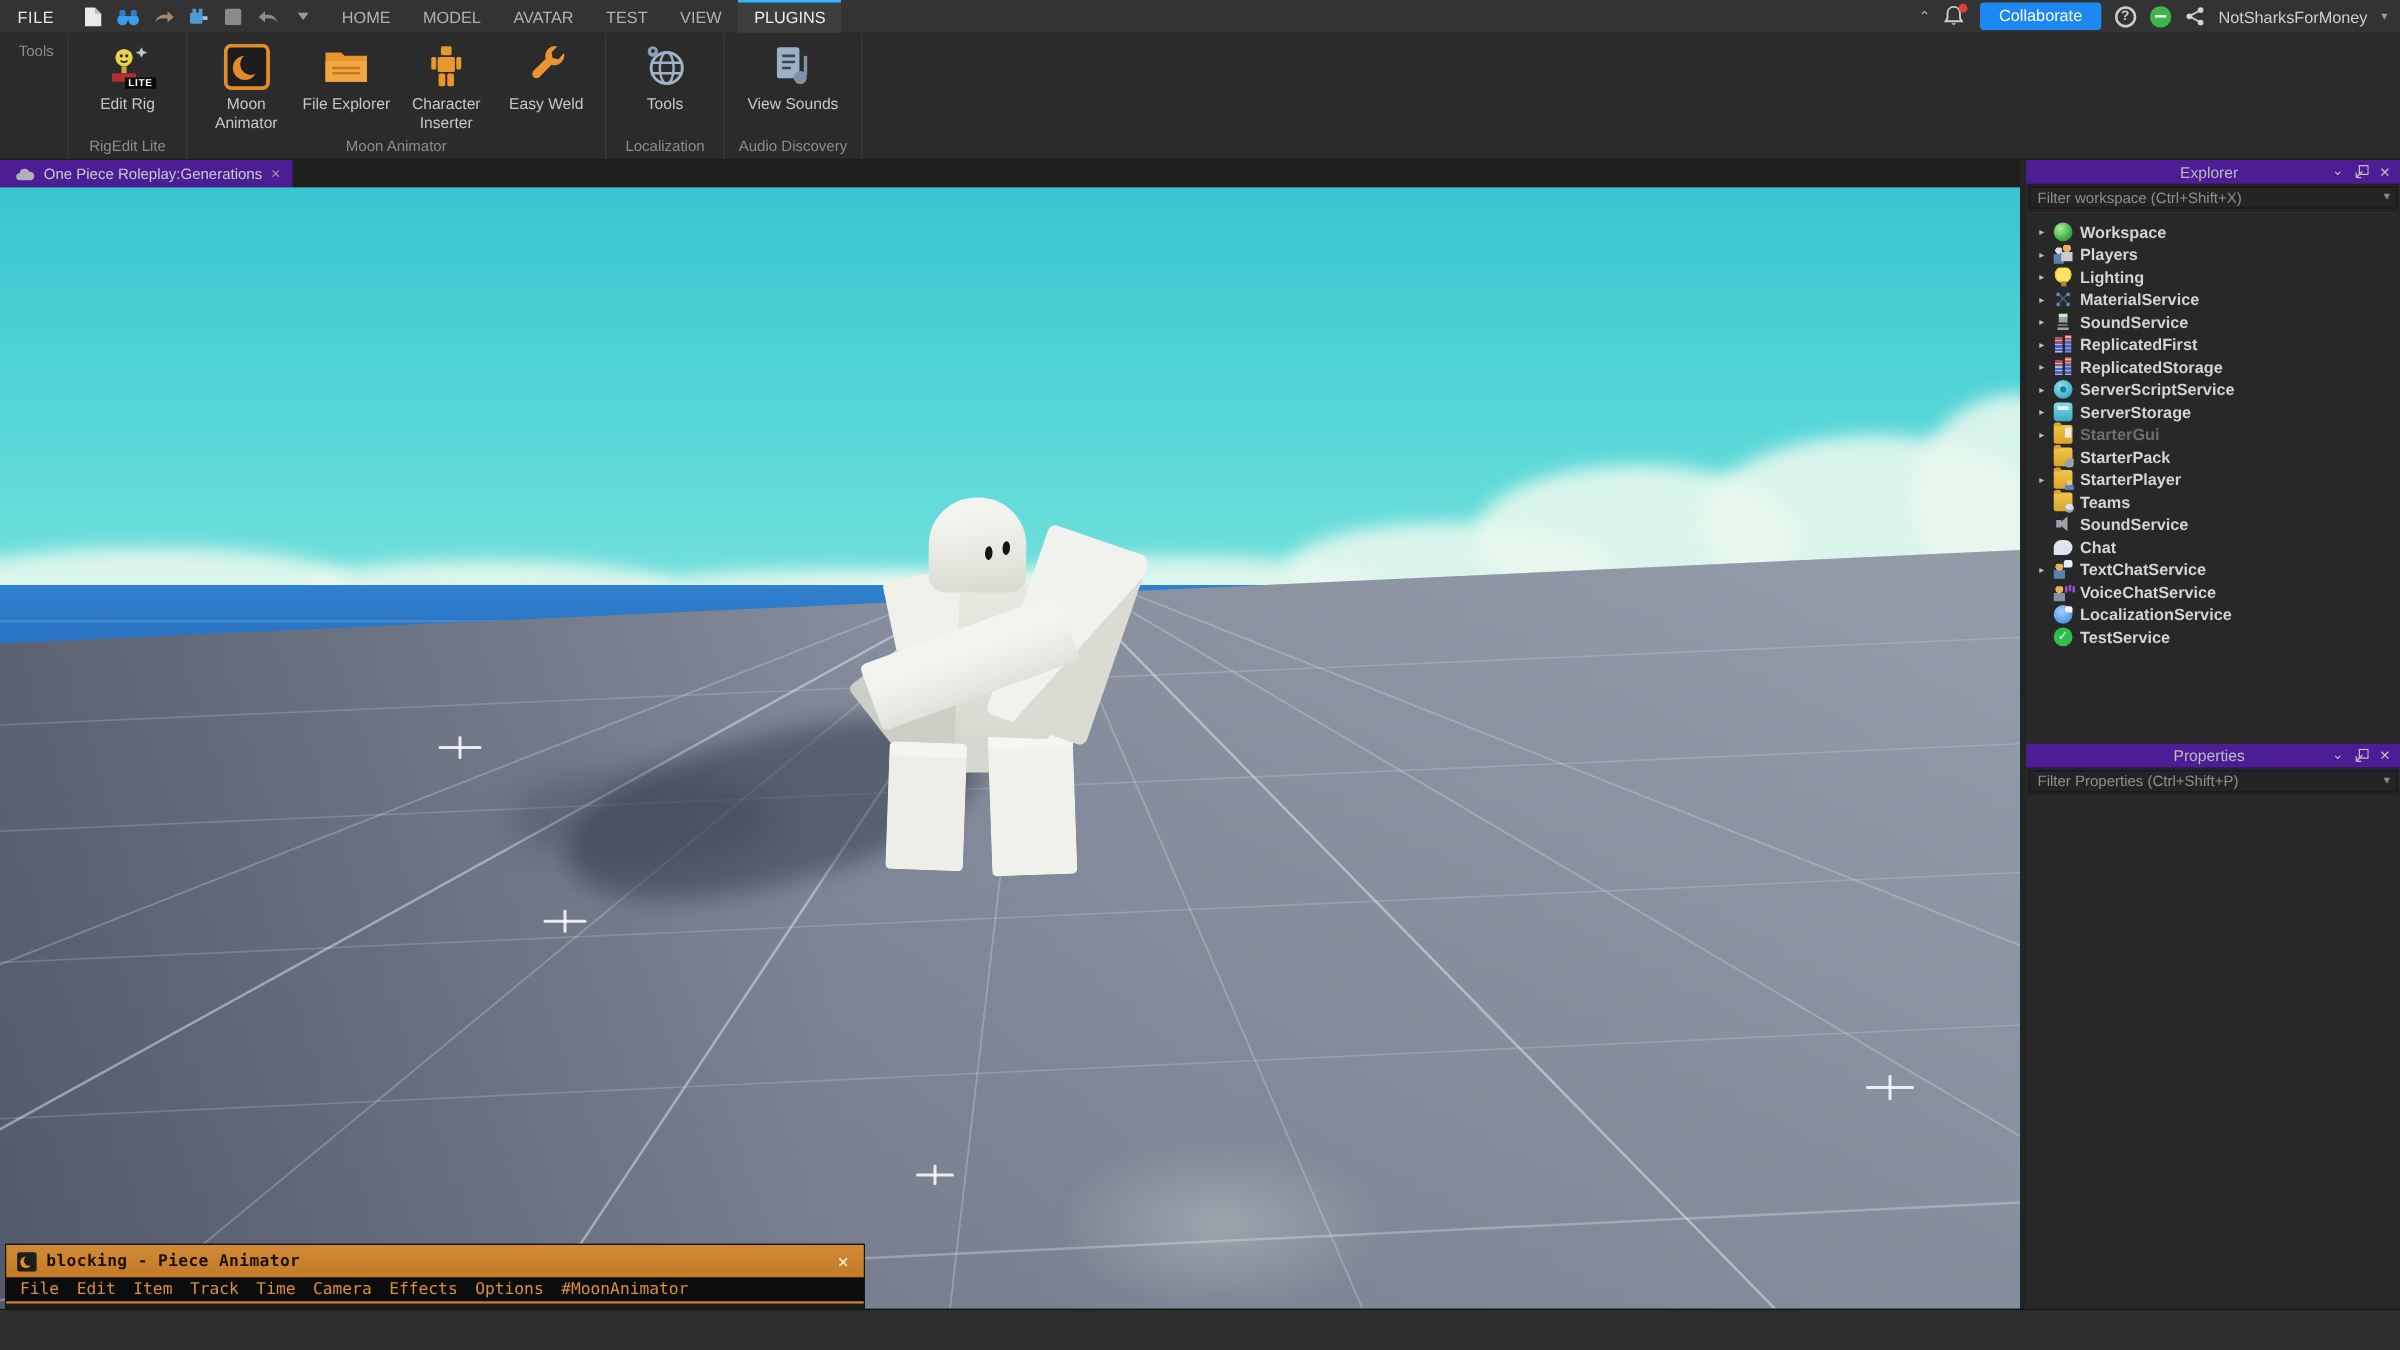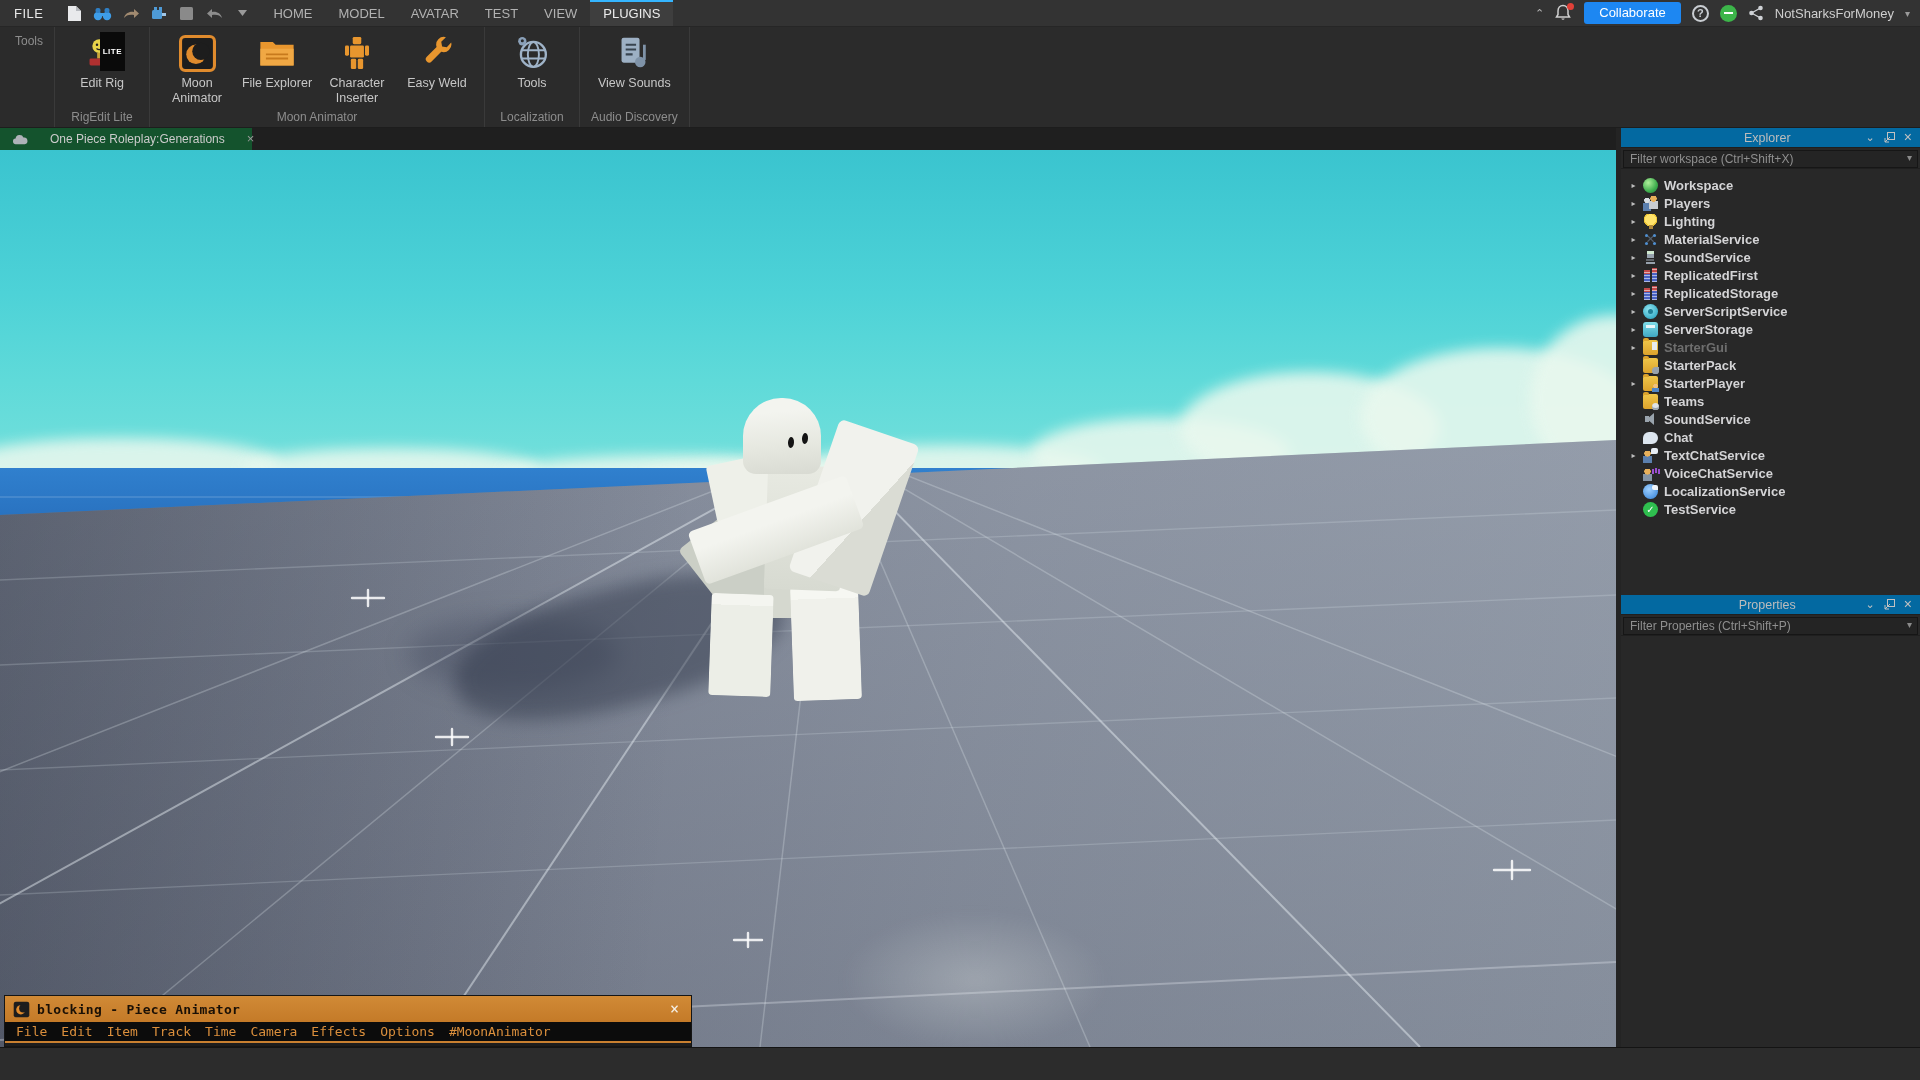--- a/index.html
+++ b/index.html
@@ -26,25 +26,25 @@
   .chevup{color:#b5b5b5;font-size:11px;}
 
   
   .ribbon{position:absolute;left:0;top:27px;width:1920px;height:101px;background:#2b2b2b;border-bottom:1px solid #1d1d1d;box-sizing:border-box;display:flex;align-items:stretch;padding-left:4px;}
   .rgroup{display:flex;flex-direction:column;border-right:1px solid #3a3a3a;padding:3px 9px 1px;}
   .rbtns{flex:1;display:flex;gap:4px;justify-content:center;}
   .rbtn{width:76px;display:flex;flex-direction:column;align-items:center;padding-top:3px;border-radius:3px;}
   .ricon{height:40px;display:flex;align-items:center;justify-content:center;position:relative;}
   .rtext{font-size:12.5px;color:#c7c7c7;text-align:center;line-height:15px;margin-top:3px;}
   .rlabel{text-align:center;font-size:12px;color:#8d8d8d;padding:4px 2px 2px;white-space:nowrap;}
-  .litebadge{position:absolute;right:-6px;bottom:2px;background:#0a0a0a;color:#fff;font-size:8px;font-weight:bold;padding:15px 3px;letter-spacing:.5px;}
+  .litebadge{position:absolute;right:-6px;bottom:2px;background:#0a0a0a;color:#fff;font-size:8px;font-weight:bold;padding:0 3px;letter-spacing:.5px;}
 
   
   .tabbar{position:absolute;left:0;top:128px;width:1616px;height:22px;background:#1f1f1f;display:flex;align-items:stretch;}
-  .doctab{display:flex;align-items:center;gap:22px;background:#14532d;padding:0 10px 0 12px;max-width:230px;}
+  .doctab{display:flex;align-items:center;gap:7px;background:#4c1d95;padding:0 10px 0 12px;max-width:230px;}
   .doctab .ttl{color:#cbcbcb;font-size:12px;white-space:nowrap;}
   .doctab .tclose{color:#9a9a9a;font-size:13px;line-height:12px;}
 
   
   .viewport{position:absolute;left:0;top:150px;width:1616px;height:897px;overflow:hidden;background:#3ac4cf;}
   .sky{position:absolute;left:0;top:0;width:1616px;height:340px;background:linear-gradient(180deg,#3ac4cf 0%,#4dd2d7 42%,#5fdad9 68%,#77e1dc 100%);}
   .cloud{position:absolute;background:#e9f8ee;border-radius:50%;filter:blur(7px);opacity:.88;}
   .ocean{position:absolute;left:0;top:318px;width:1616px;height:95px;background:linear-gradient(180deg,#3080ce 0%,#2a74c2 45%,#1c5ea6 100%);}
   .ocean .streak{position:absolute;left:0;top:28px;width:100%;height:2px;background:rgba(255,255,255,.12);}
   .plate{position:absolute;left:0;top:290px;width:1616px;height:607px;clip-path:polygon(0 75px,100% 0,100% 100%,0 100%);background:linear-gradient(100deg,#6f7686 0%,#7d8494 32%,#8a92a1 60%,#959eac 100%);}
@@ -63,21 +63,21 @@
   .c-armL{left:700px;top:372px;width:60px;height:92px;transform:rotate(-38deg);background:#cbcfc6;z-index:3;border-radius:5px;}
   .c-forearm{left:692px;top:352px;width:168px;height:56px;transform:rotate(-20deg);background:linear-gradient(180deg,#f3f4ef 35%,#e1e3db);z-index:9;border-radius:5px;}
   .c-hips{left:764px;top:428px;width:78px;height:40px;background:#d5d8cf;z-index:3;}
   .c-legL{left:710px;top:444px;width:62px;height:102px;transform:rotate(2deg);background:linear-gradient(180deg,#f4f5f0 0 11%,#eceee7 11%),linear-gradient(92deg,#eceee7 70%,#dcdfd7);z-index:4;border-radius:4px;background-blend-mode:normal;}
   .c-legR{left:792px;top:436px;width:68px;height:114px;transform:rotate(-2deg);background:linear-gradient(180deg,#f6f7f2 0 11%,#f0f1eb 11%),linear-gradient(92deg,#f0f1eb 65%,#dfe1d9);z-index:4;border-radius:4px;}
 
   
   .vdivider{position:absolute;left:1616px;top:128px;width:5px;height:952px;background:#242424;}
   .rightcol{position:absolute;left:1621px;top:128px;width:299px;height:919px;background:#282828;}
   .panel{position:absolute;left:0;width:299px;}
-  .phead{height:20px;background:#0369a1;border-bottom:1px solid #1f1f1f;display:flex;align-items:center;box-sizing:border-box;}
+  .phead{height:20px;background:#4c1d95;border-bottom:1px solid #1f1f1f;display:flex;align-items:center;box-sizing:border-box;}
   .ptitle{flex:1;text-align:center;color:#bcbcbc;font-size:12.5px;padding-left:48px;}
   .picons{display:flex;align-items:center;gap:9px;padding-right:8px;color:#c2c2c2;}
   .pic{font-size:11px;line-height:11px;}
   .pic.x{font-size:14px;}
   .filterrow{position:relative;height:21px;background:#282828;border-bottom:1px solid #1f1f1f;box-sizing:border-box;padding:1px 2px;}
   .filterrow input{width:100%;height:18px;box-sizing:border-box;background:#242424;border:1px solid #161616;color:#9b9b9b;font-size:12px;font-family:inherit;padding:0 18px 0 6px;outline:none;}
   .filterrow input::placeholder{color:#8f8f8f;}
   .fcaret{position:absolute;right:8px;top:4px;color:#8a8a8a;font-size:10px;pointer-events:none;}
   .tree{padding-top:7px;font-weight:bold;}
   .erow{height:18px;display:flex;align-items:center;padding-left:7px;gap:4px;color:#d4d4d6;font-size:13px;}

